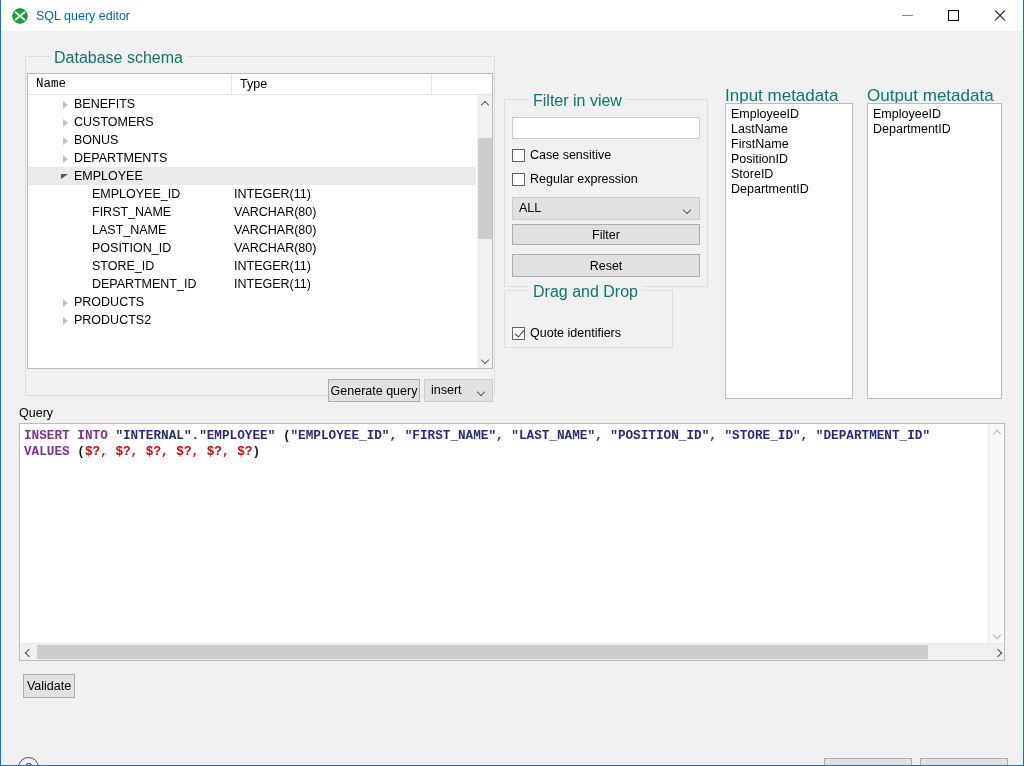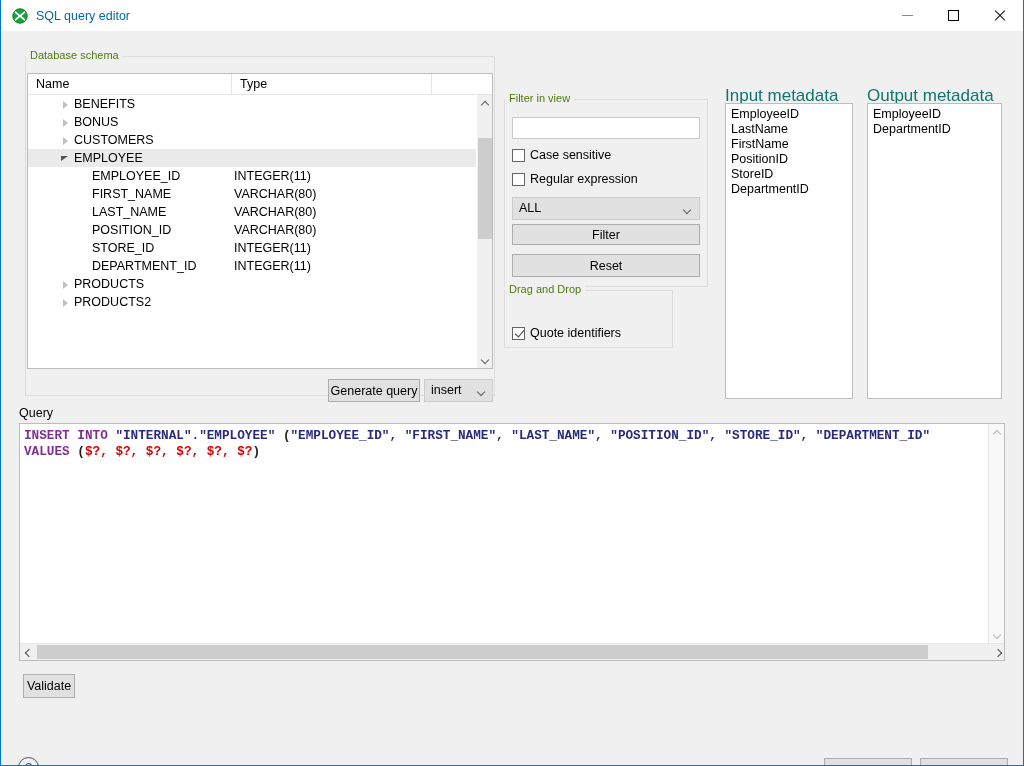--- a/index.html
+++ b/index.html
@@ -63,25 +63,25 @@
   }
 
   
   .group {
     position: absolute;
     border: 1px solid #dcdcdc;
     border-radius: 0;
   }
   .group-title {
     position: absolute;
-    top: -8px; left: 0;
+    top: -8px; left: 24px;
     background: #f0f0f0;
     padding: 0 4px;
-    font-size: 11px;
-    color: #4d7c0f;
+    font-size: 16px;
+    color: #0f766e;
     white-space: nowrap;
   }
 
   
   #schema-group { left: 24px; top: 25px; width: 470px; height: 340px; }
   .tree-outer {
     position: absolute; left: 1px; top: 16px;
     width: 466px; height: 296px;
     background: #ffffff;
     border: 1px solid #bcbcbc;
@@ -94,21 +94,21 @@
     border-bottom: 1px solid #e4e4e4;
     display: flex;
   }
   .th {
     height: 21px; line-height: 21px;
     padding-left: 8px;
     font-size: 12.5px;
     border-right: 1px solid #e4e4e4;
     overflow: hidden; white-space: nowrap;
   }
-  .th-name { width: 204px; }
+  .th-name { width: 204px; font-family: Liberation Mono, monospace; }
   .th-type { width: 200px; }
   .th-extra { width: 59px; border-right: none; }
   .tree-body {
     position: absolute; left: 0; top: 21px;
     width: 448px; height: 273px;
     overflow: hidden;
   }
   .trow {
     position: relative;
     height: 18px; line-height: 18px;
@@ -378,28 +378,35 @@
               <span class="tw-arrow" style="left: 32px;">
                 <span class="arrow-right"></span>
               </span>
               <span class="tcell-name" style="left: 46px;">BENEFITS</span>
               <span class="tcell-type"></span>
             </div>
             <div class="trow">
               <span class="tw-arrow" style="left: 32px;">
                 <span class="arrow-right"></span>
               </span>
+              <span class="tcell-name" style="left: 46px;">CUSTOMERS</span>
+              <span class="tcell-type"></span>
+            </div>
+            <div class="trow">
+              <span class="tw-arrow" style="left: 32px;">
+                <span class="arrow-right"></span>
+              </span>
               <span class="tcell-name" style="left: 46px;">BONUS</span>
               <span class="tcell-type"></span>
             </div>
             <div class="trow">
               <span class="tw-arrow" style="left: 32px;">
                 <span class="arrow-right"></span>
               </span>
-              <span class="tcell-name" style="left: 46px;">CUSTOMERS</span>
+              <span class="tcell-name" style="left: 46px;">DEPARTMENTS</span>
               <span class="tcell-type"></span>
             </div>
             <div class="trow selected">
               <span class="tw-arrow" style="left: 32px;">
                 <span class="arrow-down"></span>
               </span>
               <span class="tcell-name" style="left: 46px;">EMPLOYEE</span>
               <span class="tcell-type"></span>
             </div>
             <div class="trow">

